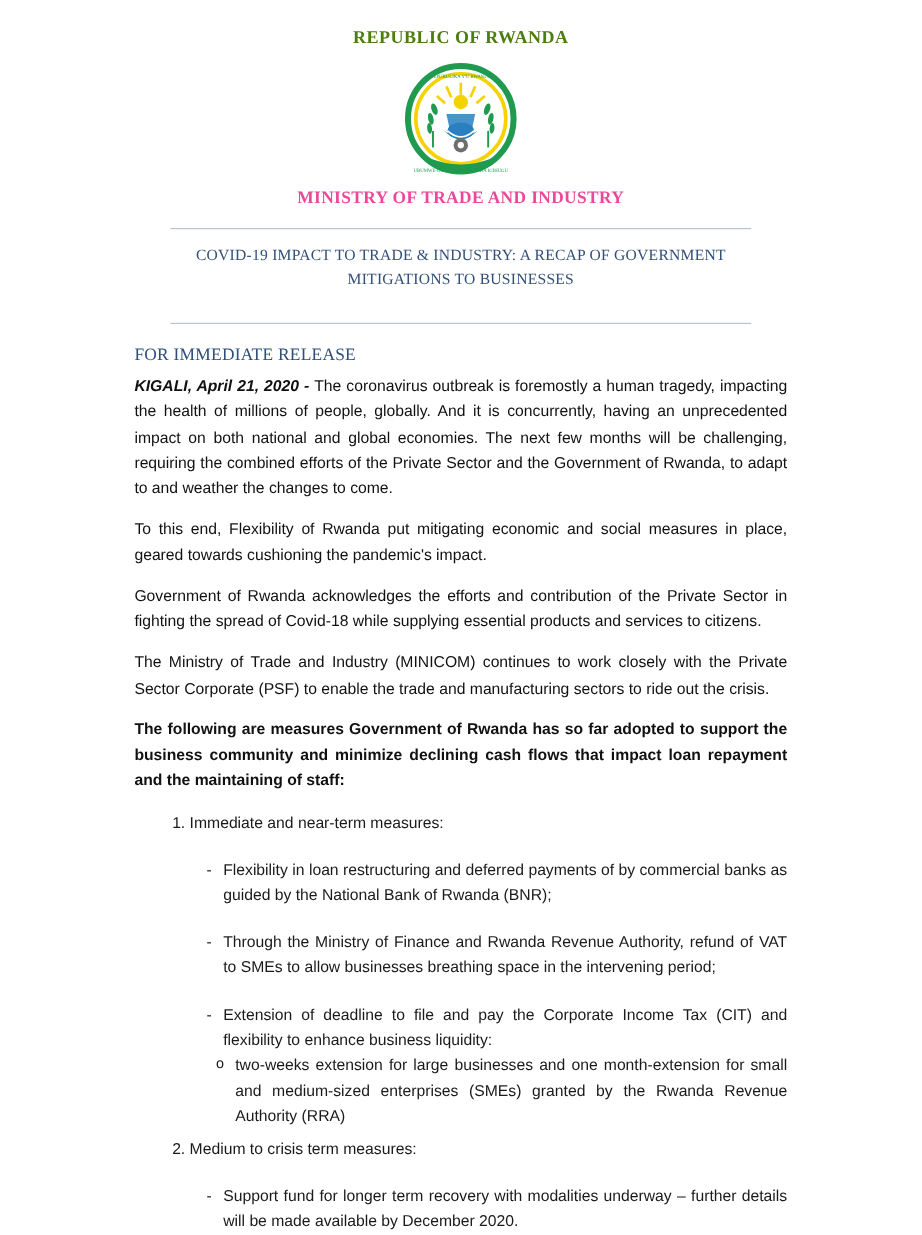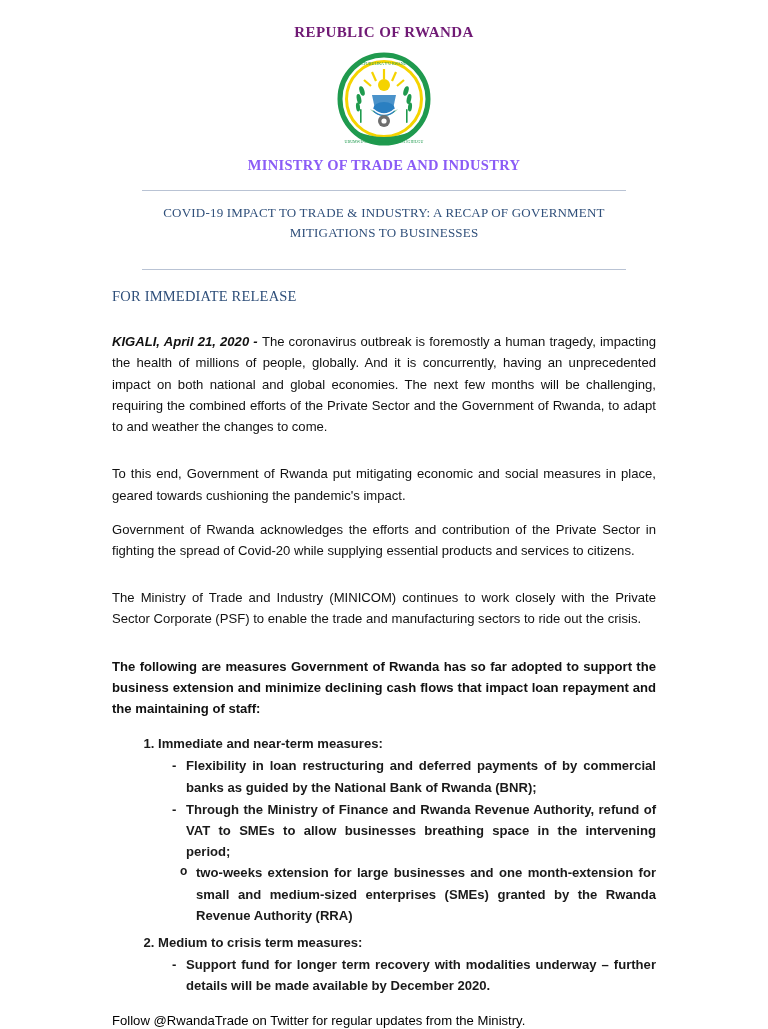--- a/index.html
+++ b/index.html
@@ -20,40 +20,40 @@
     box-sizing: border-box;
     padding: 18px 112px 0 112px;
     position: relative;
   }
   .country-title {
     text-align: center;
     font-family: "Liberation Serif", serif;
     font-weight: bold;
     font-size: 15px;
     letter-spacing: 0.4px;
-    color: #701a75;
+    color: #4d7c0f;
     margin-top: 6px;
   }
   .emblem-wrap {
     display: flex;
     justify-content: center;
     margin-top: 6px;
   }
   .emblem {
     width: 116px;
     height: 104px;
     position: relative;
   }
   .ministry-title {
     text-align: center;
     font-family: "Liberation Serif", serif;
     font-weight: bold;
     font-size: 14.5px;
     letter-spacing: 0.3px;
-    color: #8b5cf6;
+    color: #ec4899;
     margin-top: 6px;
   }
   .rule {
     border: none;
     border-top: 1px solid #b9c3d4;
     margin: 16px 30px 0 30px;
   }
   .doc-title {
     text-align: center;
     font-family: "Liberation Serif", serif;
@@ -69,49 +69,48 @@
     color: #2f4f7a;
     margin-top: 18px;
     margin-bottom: 0;
     letter-spacing: 0.2px;
   }
   .body-text {
     font-size: 13.1px;
     line-height: 1.62;
     text-align: justify;
     color: #111;
-    margin-top: 26px;
+    margin-top: 6px;
   }
   .body-text.tight { margin-top: 14px; }
   .dateline {
     font-style: italic;
     font-weight: bold;
   }
   .bold { font-weight: bold; }
   ol.measures {
     margin: 14px 0 0 0;
     padding-left: 46px;
     font-size: 13.1px;
     line-height: 1.62;
   }
   ol.measures > li {
     margin-bottom: 2px;
-    font-weight: bold;
   }
   ol.measures > li::marker { font-size: 13.1px; }
   ul.dashes {
     list-style: none;
     margin: 0;
     padding-left: 14px;
   }
   ul.dashes > li {
     position: relative;
     padding-left: 14px;
     text-align: justify;
-    margin-top: 1px;
+    margin-top: 18px;
   }
   ul.dashes > li::before {
     content: "-";
     position: absolute;
     left: 0;
     top: 0;
   }
   ul.circles {
     list-style: none;
     margin: 0;
@@ -200,34 +199,35 @@
   <div class="doc-title">COVID-19 IMPACT TO TRADE &amp; INDUSTRY: A RECAP OF GOVERNMENT MITIGATIONS TO BUSINESSES</div>
 
   <hr class="rule">
 
   <div class="release-line">FOR IMMEDIATE RELEASE</div>
 
   <p class="body-text">
     <span class="dateline">KIGALI, April 21, 2020 - </span><span>The coronavirus outbreak is foremostly a human tragedy, impacting the health of millions of people, globally. And it is concurrently, having an unprecedented impact on both national and global economies. The next few months will be challenging, requiring the combined efforts of the Private Sector and the Government of Rwanda, to adapt to and weather the changes to come.</span>
   </p>
 
-  <p class="body-text">To this end, Government of Rwanda put mitigating economic and social measures in place, geared towards cushioning the pandemic's impact.</p>
-
-  <p class="body-text tight" style="margin-top:0">Government of Rwanda acknowledges the efforts and contribution of the Private Sector in fighting the spread of Covid-20 while supplying essential products and services to citizens.</p>
+  <p class="body-text">To this end, Flexibility of Rwanda put mitigating economic and social measures in place, geared towards cushioning the pandemic's impact.</p>
+
+  <p class="body-text tight" style="margin-top:0">Government of Rwanda acknowledges the efforts and contribution of the Private Sector in fighting the spread of Covid-18 while supplying essential products and services to citizens.</p>
 
   <p class="body-text">The Ministry of Trade and Industry (MINICOM) continues to work closely with the Private Sector Corporate (PSF) to enable the trade and manufacturing sectors to ride out the crisis.</p>
 
-  <p class="body-text bold">The following are measures Government of Rwanda has so far adopted to support the business extension and minimize declining cash flows that impact loan repayment and the maintaining of staff:</p>
+  <p class="body-text bold">The following are measures Government of Rwanda has so far adopted to support the business community and minimize declining cash flows that impact loan repayment and the maintaining of staff:</p>
 
   <ol class="measures">
     <li>
       <span>Immediate and near-term measures:</span>
       <ul class="dashes">
         <li>Flexibility in loan restructuring and deferred payments of by commercial banks as guided by the National Bank of Rwanda (BNR);</li>
         <li>Through the Ministry of Finance and Rwanda Revenue Authority, refund of VAT to SMEs to allow businesses breathing space in the intervening period;</li>
+        <li> Extension of deadline to file and pay the Corporate Income Tax (CIT) and flexibility to enhance business liquidity:</li>
       </ul>
       <ul class="circles">
         <li>two-weeks extension for large businesses and one month-extension for small and medium-sized enterprises (SMEs) granted by the Rwanda Revenue Authority (RRA)</li>
       </ul>
     </li>
     <li style="margin-top:6px">
       <span>Medium to crisis term measures:</span>
       <ul class="dashes">
         <li>Support fund for longer term recovery with modalities underway – further details will be made available by December 2020.</li>
       </ul>

